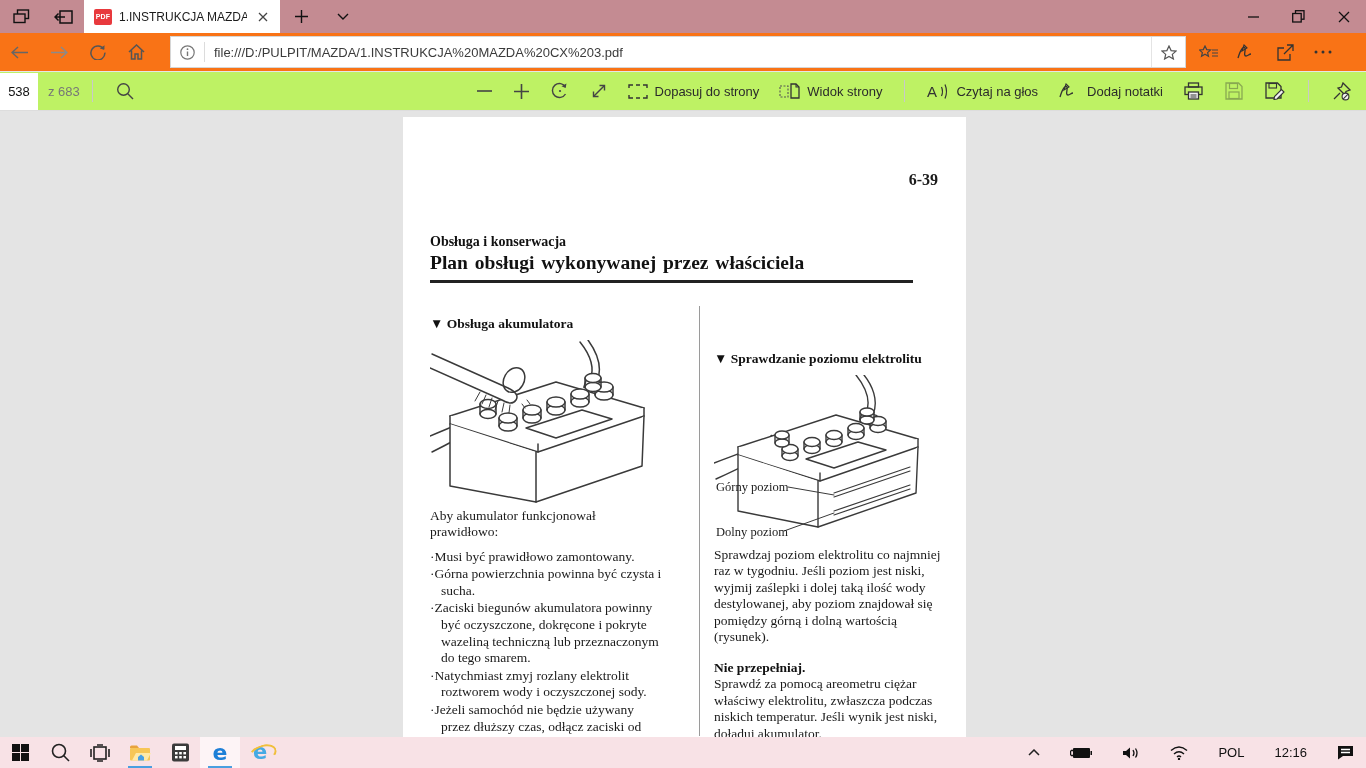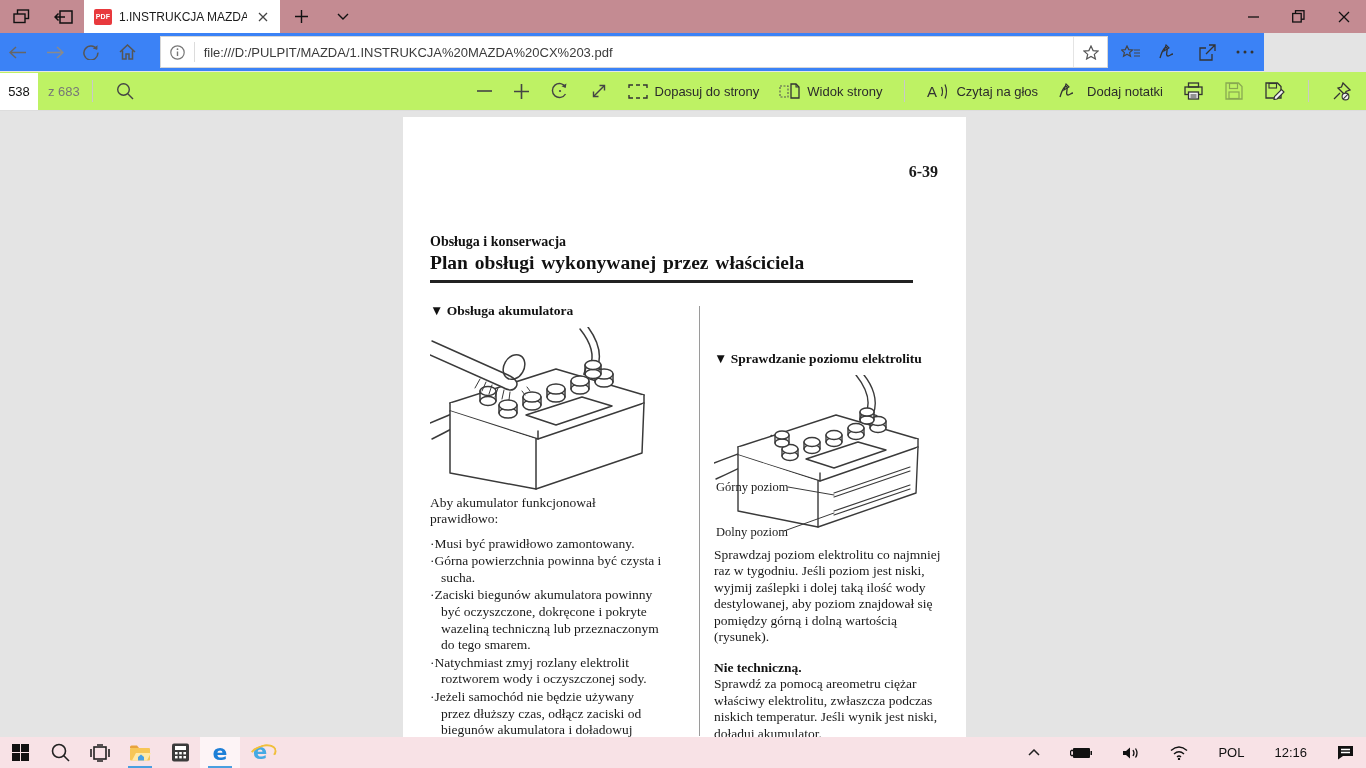--- a/index.html
+++ b/index.html
@@ -16,22 +16,22 @@
               width:18px; height:16px; border-radius:2px; display:flex;
               align-items:center; justify-content:center; letter-spacing:.2px; flex:none; }
   .tabtitle { font-size:12px; color:#1b1b1b; white-space:nowrap; overflow:hidden;
               flex:1; }
   .tabclose { width:18px; height:18px; display:flex; align-items:center;
               justify-content:center; flex:none; }
   .win-controls { margin-left:auto; display:flex; }
   .win-btn { width:45px; display:flex; align-items:center; justify-content:center; }
 
   
-  .navbar { position:absolute; left:0; top:33px; width:1264px; height:39px;
-            background:#3b82f6; display:flex; align-items:center;
+  .navbar { position:absolute; left:0; top:33px; width:1366px; height:39px;
+            background:#f97316; display:flex; align-items:center;
             border-bottom:1px solid #e6e6e6; }
   .nav-btn { width:39px; height:39px; display:flex; align-items:center; justify-content:center; }
   .addressbar { margin-left:14px; width:1016px; height:32px; background:#fff;
                 border:1px solid #d6d6d6; display:flex; align-items:center; }
   .addr-info { width:34px; display:flex; align-items:center; justify-content:center;
                border-right:1px solid #dcdcdc; height:20px; }
   .addr-url { flex:1; font-size:13px; color:#3b3b3b; padding-left:9px; white-space:nowrap;
               overflow:hidden; }
   .addr-fav { width:34px; height:30px; border-left:1px solid #e4e4e4; display:flex;
               align-items:center; justify-content:center; }
@@ -50,33 +50,33 @@
              padding:0 10px; gap:7px; white-space:nowrap;text-align:center; }
   .pdf-btn.icon-only { padding:0 11px; }
   .disabled { opacity:.38; }
   .spacer { flex:1; }
 
   
   .content { position:absolute; left:0; top:111px; width:1366px; height:626px;
              background:#e4e4e4; overflow:hidden; }
   .sheet { position:absolute; left:403px; width:563px; background:#fff; }
   .sheet1 { top:6px; height:93px; }
-  .pagenum-prev { position:absolute; right:28px; top:46px;
+  .pagenum-prev { position:absolute; right:28px; top:54px;
                   font-family:"Liberation Serif", serif; font-weight:bold;
                   font-size:16px; color:#1a1a1a; }
   .sheet2 { top:99px; height:527px; padding:24px 50px 0 27px; }
 
   .doc-kicker { font-family:"Liberation Serif", serif; font-weight:bold;
                 font-size:14px; color:#111; }
   .doc-title { font-family:"Liberation Serif", serif; font-weight:bold;
                font-size:19.5px; color:#111; margin-top:2px; word-spacing:2px; }
   .doc-rule { width:483px; height:2.5px; background:#222; margin-top:6px; }
 
   .columns { position:relative; margin-top:20px; display:flex; }
-  .col-left  { width:236px; }
+  .col-left  { width:236px;margin-top:13px; }
   .col-right { width:228px; margin-left:52px;margin-top:48px; }
   .col-divider { position:absolute; left:269px; top:3px; height:430px; width:1px;
                  background:#9a9a9a; }
 
   .doc-serif { font-family:"Liberation Serif", serif; font-size:13.5px;
                line-height:1.23; color:#1a1a1a; }
   .doc-h { font-family:"Liberation Serif", serif; font-weight:bold; font-size:13.5px;
            color:#111; }
   .fig { display:block; margin:8px 0 4px 0; }
   .doc-list { list-style:none; margin-top:8px; }
@@ -448,21 +448,21 @@
           <path d="M120 118 L196 92 M120 122 L196 96" stroke-width="1.2"></path>
           <path d="M120 136 L196 110 M120 140 L196 114" stroke-width="1.2"></path>
 
           <path d="M74 112 L120 120" stroke-width="1"></path>
           <path d="M70 156 L120 138" stroke-width="1"></path>
 
           <text x="2" y="116" class="svgtext" stroke="none">Górny poziom</text>
           <text x="2" y="161" class="svgtext" stroke="none">Dolny poziom</text>
         </svg>
         <p class="doc-serif">Sprawdzaj poziom elektrolitu co najmniej raz w tygodniu. Jeśli poziom jest niski, wyjmij zaślepki i dolej taką ilość wody destylowanej, aby poziom znajdował się pomiędzy górną i dolną wartością (rysunek).</p>
-        <p class="doc-h warn-h">Nie techniczną.</p>
+        <p class="doc-h warn-h">Nie przepełniaj.</p>
         <p class="doc-serif">Sprawdź za pomocą areometru ciężar właściwy elektrolitu, zwłaszcza podczas niskich temperatur. Jeśli wynik jest niski, doładuj akumulator.</p>
       </div>
     </div>
   </div>
 </div>
 
 <div class="taskbar">
   <div class="task-btn">
     <svg width="17" height="17" viewBox="0 0 17 17">
       <rect x="0" y="0" width="8" height="8" fill="#111"></rect>

